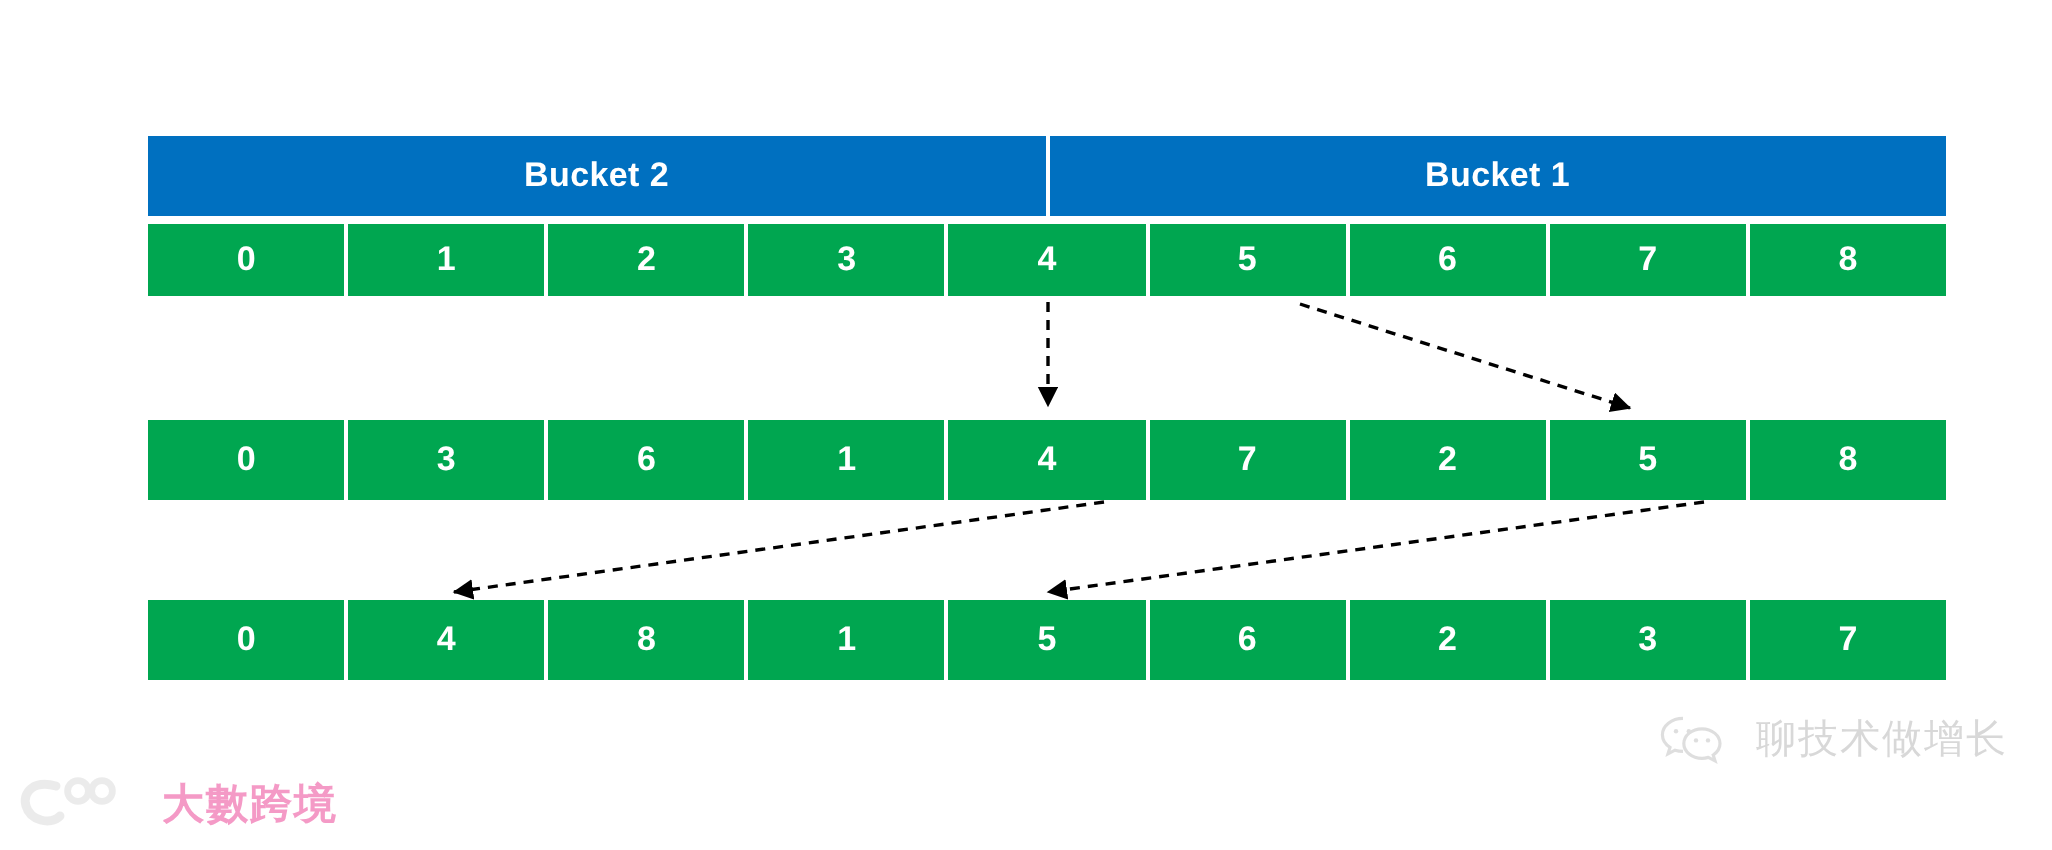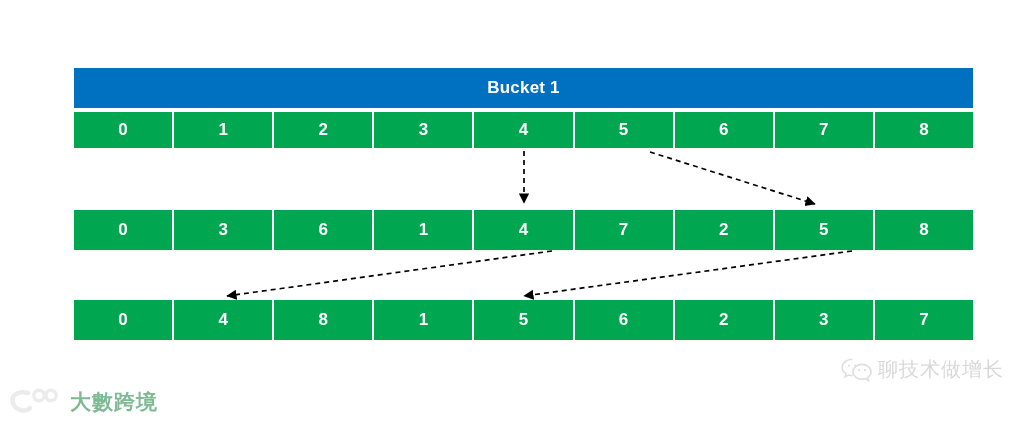--- a/index.html
+++ b/index.html
@@ -67,56 +67,57 @@
     width: 1026px;
     height: 425px;
     pointer-events: none;
   }
 
   
   .watermark {
     position: absolute;
     display: flex;
     align-items: center;
-    gap: 4px;
+    gap: 15px;
     opacity: 0.55;
     user-select: none;
   }
 
   #watermark-brand {
     left: 8px;
     bottom: 8px;
   }
   #watermark-wechat {
     right: 22px;
     bottom: 42px;
   }
 
   .wm-text {
     font-family: "DejaVu Sans", sans-serif;
     font-size: 21px;
     font-weight: bold;
-    color: #15803d;
+    color: #ec4899;
     letter-spacing: 1px;
   }
   #watermark-wechat .wm-text {
     color: #b9b9b9;
     font-weight: normal;
     font-size: 20px;
   }
   .wm-mark {
     display: block;
   }
 </style>
 </head>
 <body>
 
 <div id="diagram">
 
   <div class="row row-header">
+    <div class="bucket-cell" style="flex:3 1 0">Bucket 2</div>
     <div class="bucket-cell" style="flex:3 1 0">Bucket 1</div>
   </div>
 
   <div class="row row-values1">
     <div class="value-cell">0</div>
     <div class="value-cell">1</div>
     <div class="value-cell">2</div>
     <div class="value-cell">3</div>
     <div class="value-cell">4</div>
     <div class="value-cell">5</div>

